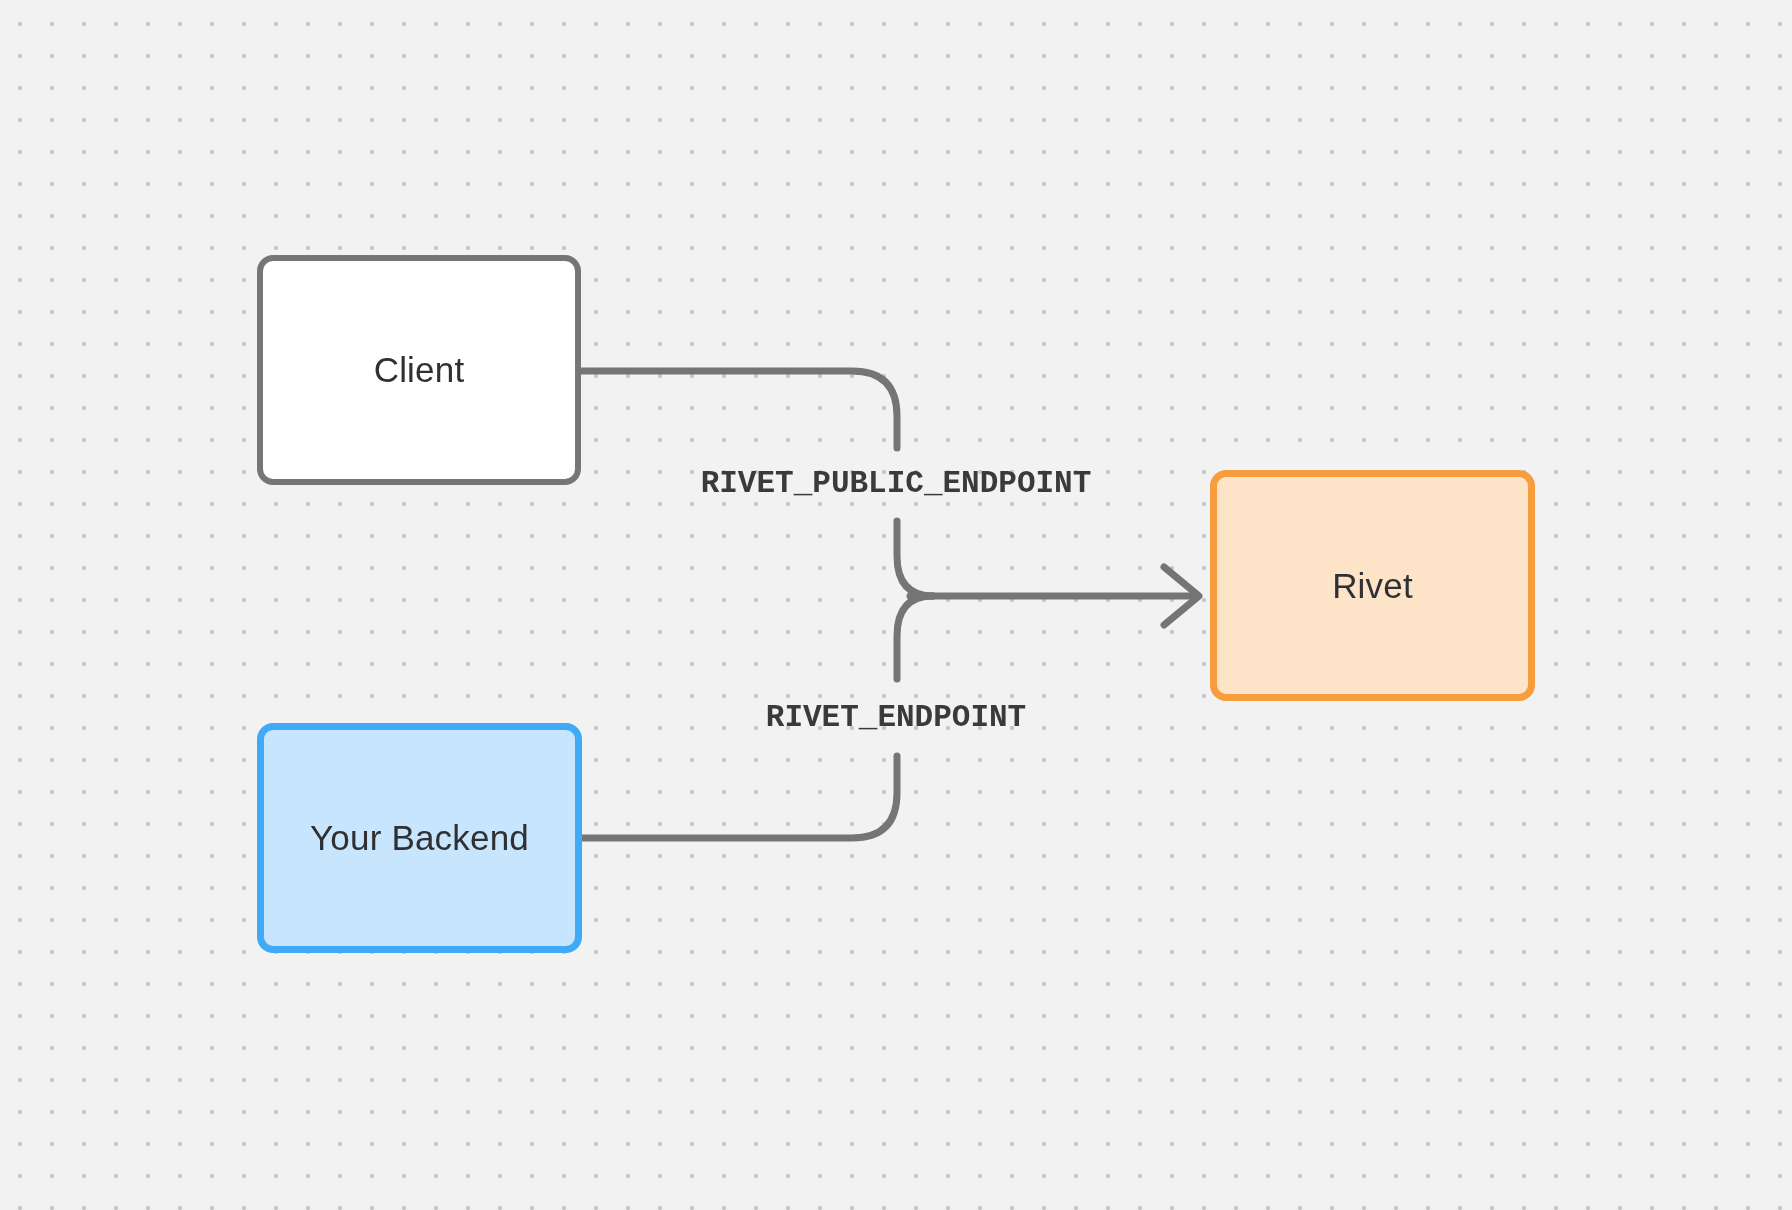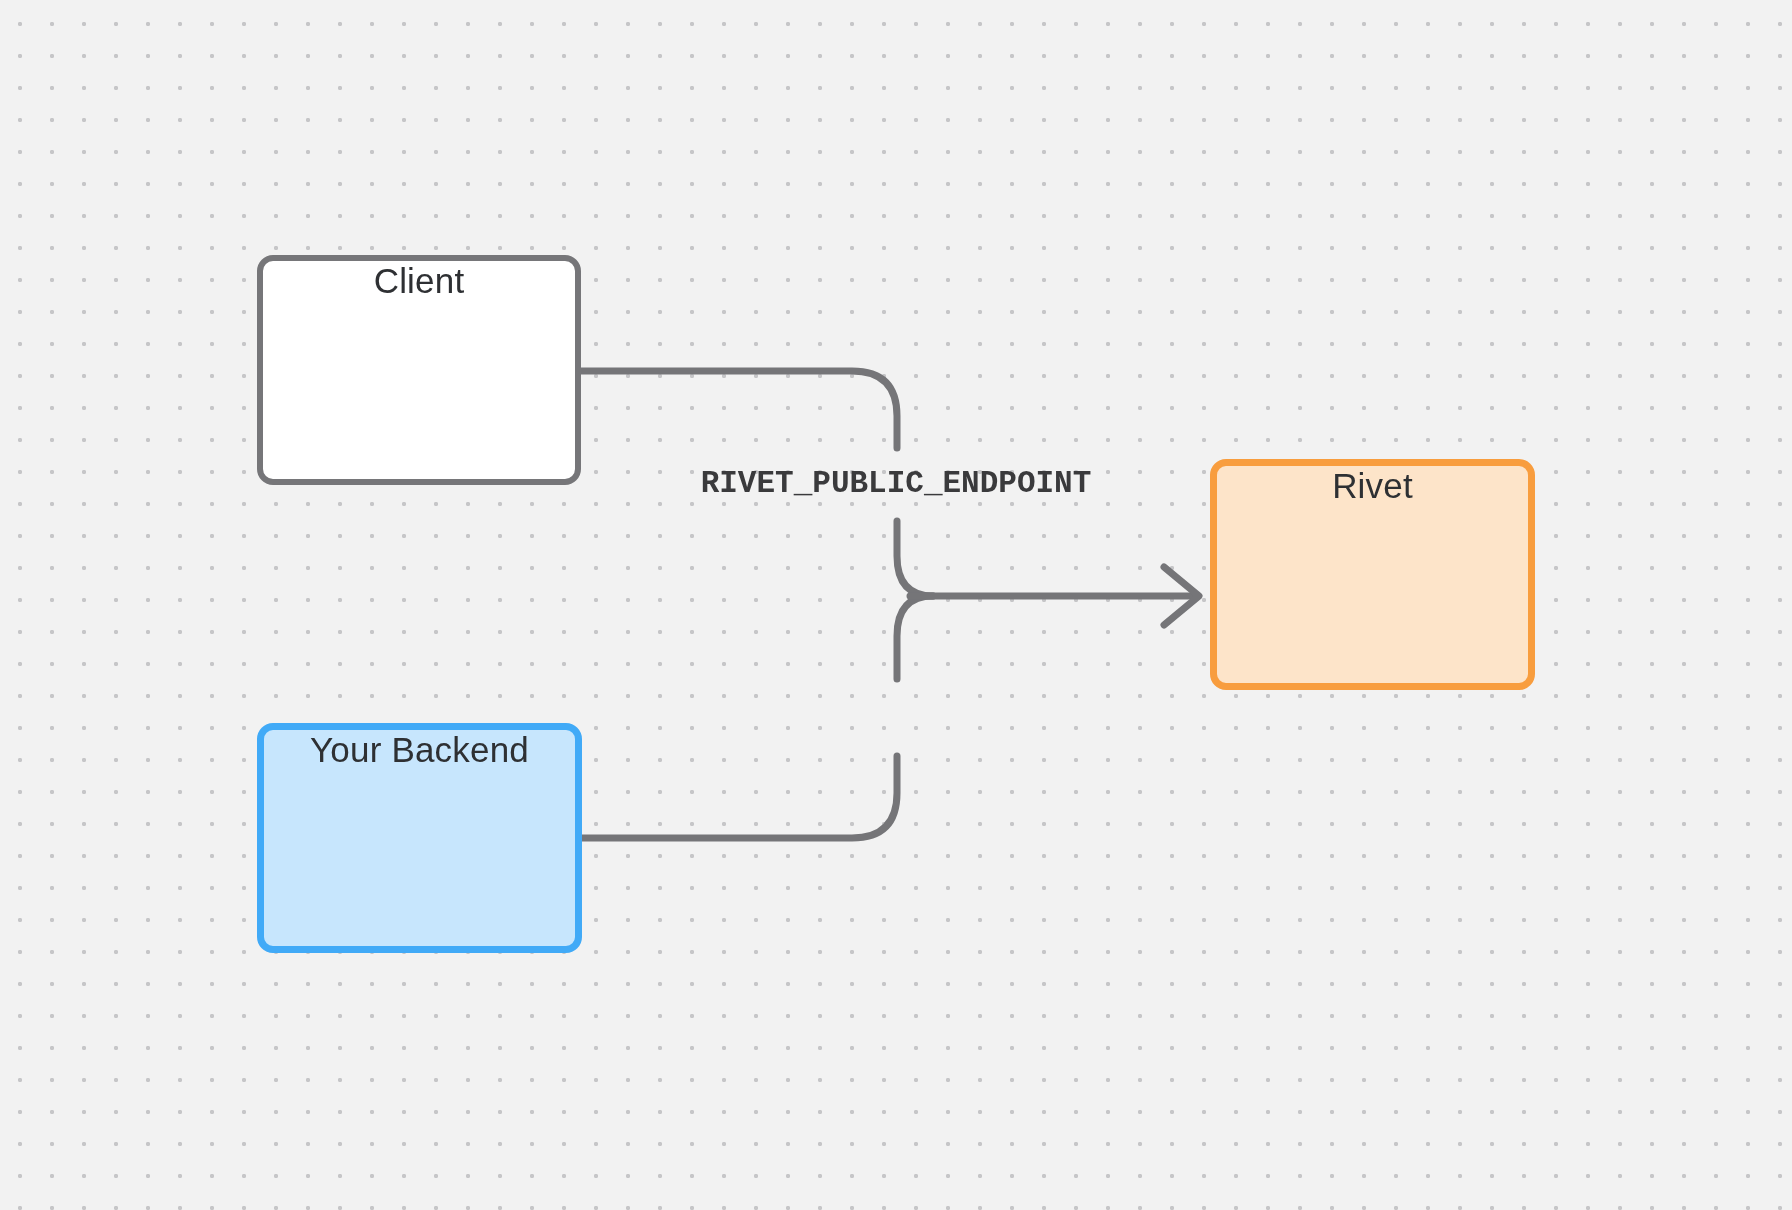--- a/index.html
+++ b/index.html
@@ -31,35 +31,35 @@
   .edges-svg path {
     fill: none;
     stroke: var(--line);
     stroke-width: 7;
     stroke-linecap: round;
     stroke-linejoin: round;
   }
   .node {
     position: absolute;
     display: flex;
-    align-items: flex-start;
+    align-items: center;
     justify-content: center;
     border-radius: 16px;
     border-style: solid;
   }
   .node-label {
     font-size: 35px;
     font-weight: 500;
     color: var(--text);
     letter-spacing: 0.2px;
     white-space: nowrap;
   }
   .node-client  { left: 257px; top: 255px; width: 324px; height: 230px; border-width: 6px; }
   .node-backend { left: 257px; top: 723px; width: 325px; height: 230px; border-width: 7px; }
-  .node-rivet   { left: 1210px; top: 459px; width: 325px; height: 231px; border-width: 7px; }
+  .node-rivet   { left: 1210px; top: 470px; width: 325px; height: 231px; border-width: 7px; }
   .edge-label {
     position: absolute;
     transform: translate(-50%, -50%);
     font-family: Liberation Mono, monospace;
     font-size: 31px;
     font-weight: 600;
     color: var(--edge-label-text);
     white-space: nowrap;
   }
   .edge-label-public  { left: 896px; top: 483px; }
@@ -88,14 +88,15 @@
   <div class="node node-backend" style="background-color: rgb(199, 230, 253); border-color: rgb(65, 170, 247);">
     <span class="node-label">Your Backend</span>
   </div>
 
   <div class="node node-rivet" style="background-color: rgb(253, 228, 201); border-color: rgb(248, 157, 62);">
     <span class="node-label">Rivet</span>
   </div>
 
   <div class="edge-label edge-label-public">RIVET_PUBLIC_ENDPOINT</div>
 
+  <div class="edge-label edge-label-private">RIVET_ENDPOINT</div>
 
 </div>
 
 </body></html>

